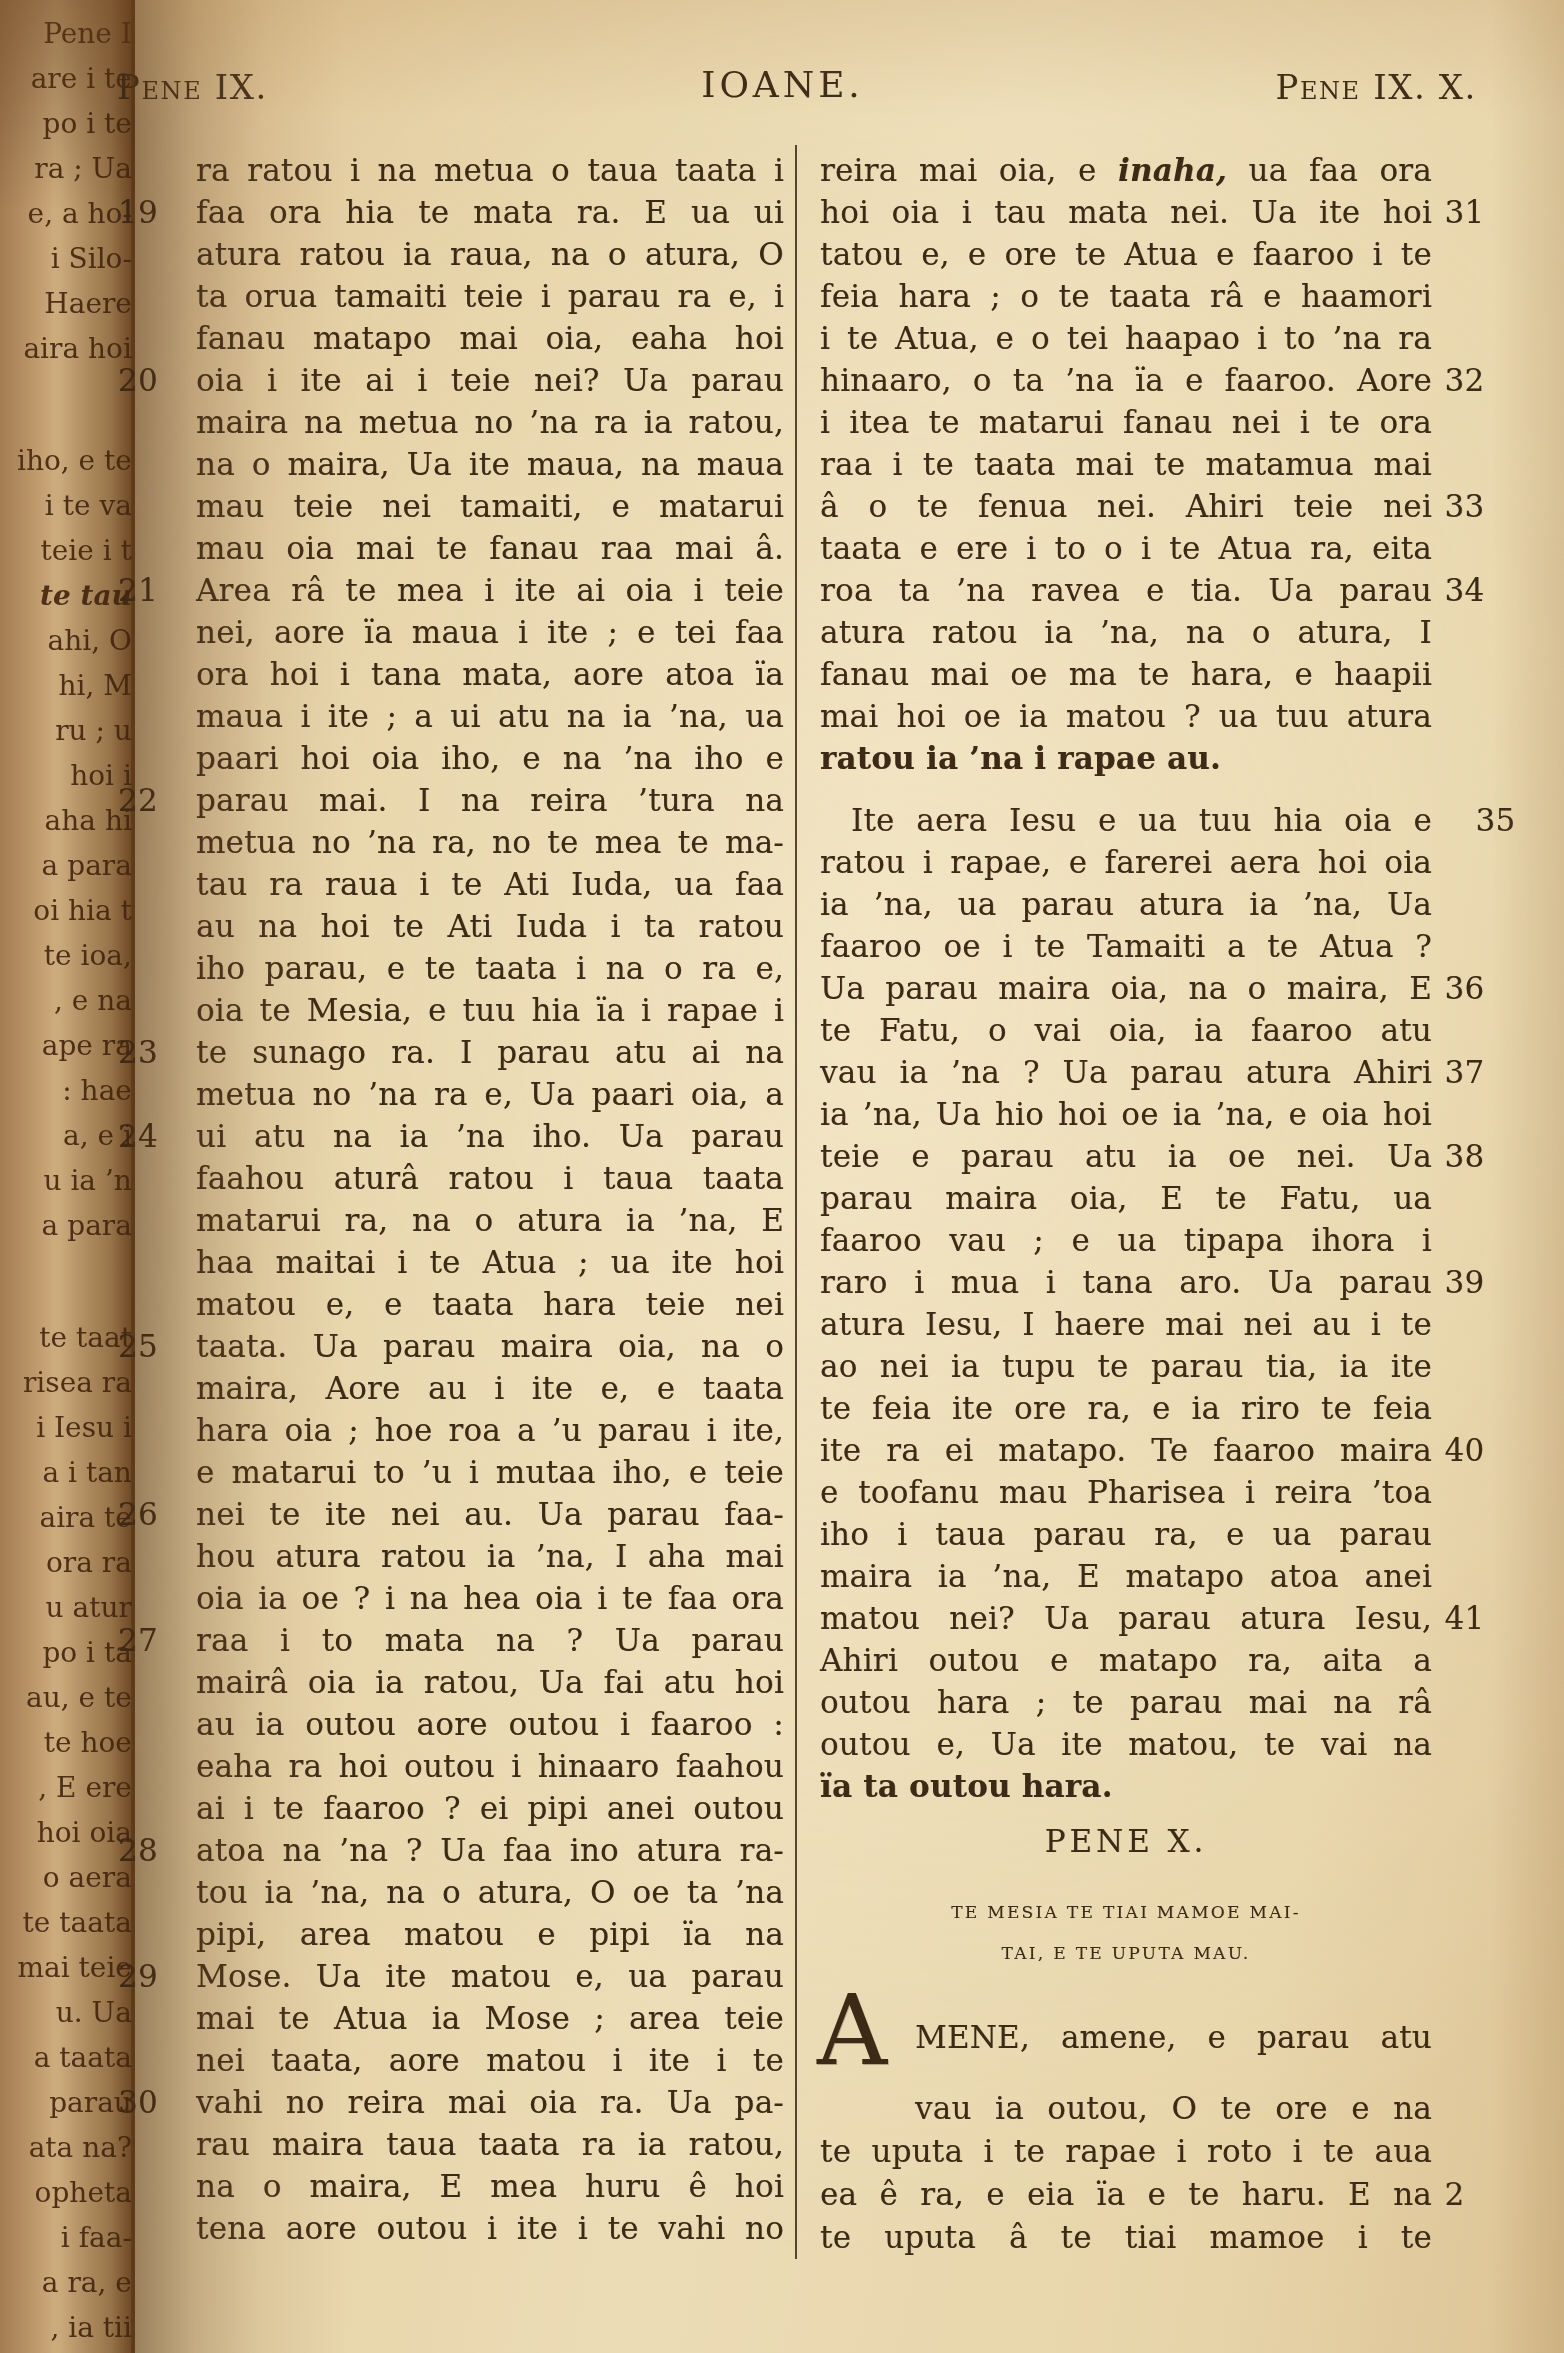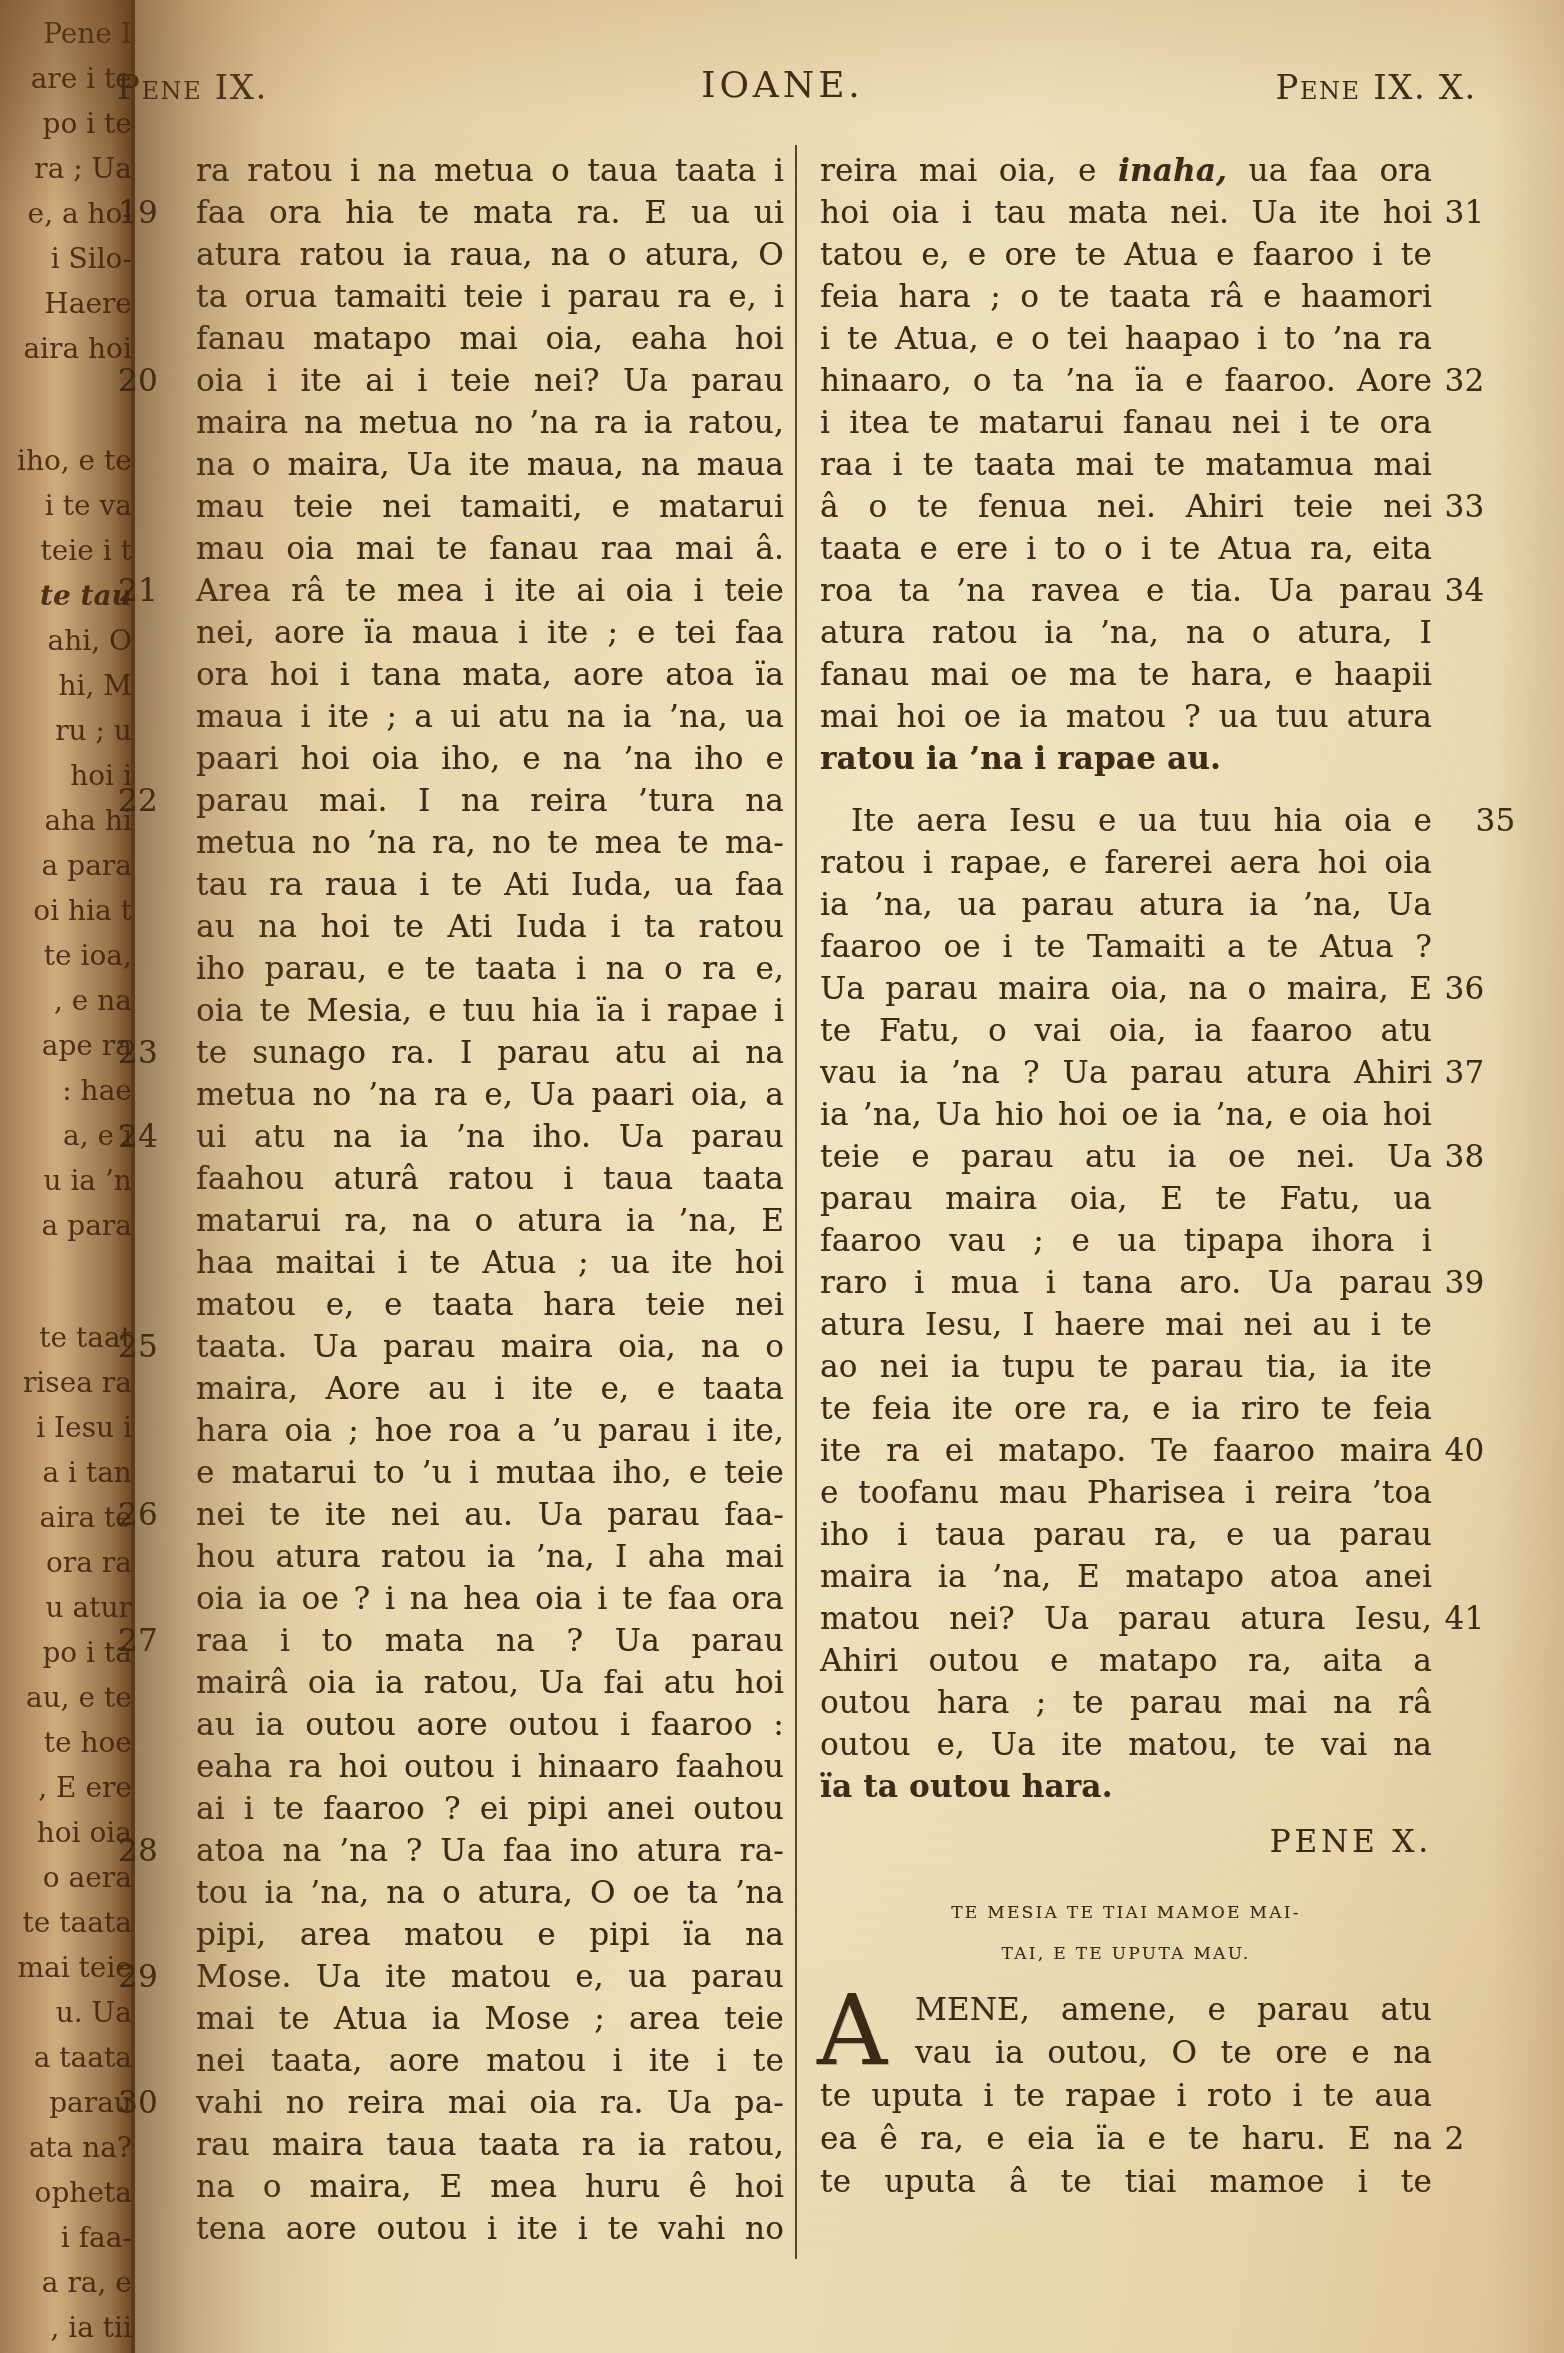--- a/index.html
+++ b/index.html
@@ -59,31 +59,31 @@
     letter-spacing:0.2px;
     text-shadow:0.4px 0.4px 0 rgba(58,38,20,0.30);
   }
   .line.short{text-align-last:left;font-weight:bold;-moz-text-align-last:left;}
   .line.indent{text-indent:31px;margin-top:20px;}
   .vnum{position:absolute;top:0;font-size:31px;}
   .vnum.left{left:-78px;width:74px;text-align:left;}
   .vnum.right{left:calc(100% + 12.5px);white-space:nowrap;}
   
   #pene-x-heading{
-    position:absolute;left:820px;top:1823px;width:612px;z-index:3;text-align:right;
+    position:absolute;left:820px;top:1823px;width:612px;z-index:3;text-align:center;
     font-size:31px;letter-spacing:3.9px;text-shadow:0.4px 0.4px 0 rgba(58,38,20,0.30);
   }
   #pene-x-subtitle{
     position:absolute;left:820px;top:1892px;width:612px;z-index:3;text-align:center;
     font-size:17px;line-height:41px;letter-spacing:2.3px;
     text-shadow:0.3px 0.3px 0 rgba(58,38,20,0.30);
   }
   #ch10{position:absolute;left:820px;top:1988px;width:612px;z-index:3;}
   #ch10 .line{height:43px;line-height:43px;}
-  #ch10 .line.dc-line{padding-left:95px;}
+  #ch10 .line.dc-line{padding-left:95px;margin-top:28px;}
   #dropcap{
     position:absolute;left:-3.1px;top:1.6px;font-size:97px;line-height:81px;z-index:3;
     text-shadow:0.8px 0.8px 0 rgba(58,38,20,0.30);
   }
   em{font-style:italic;font-weight:bold;}
 </style>
 </head>
 <body>
 
 <div id="left-strip">

